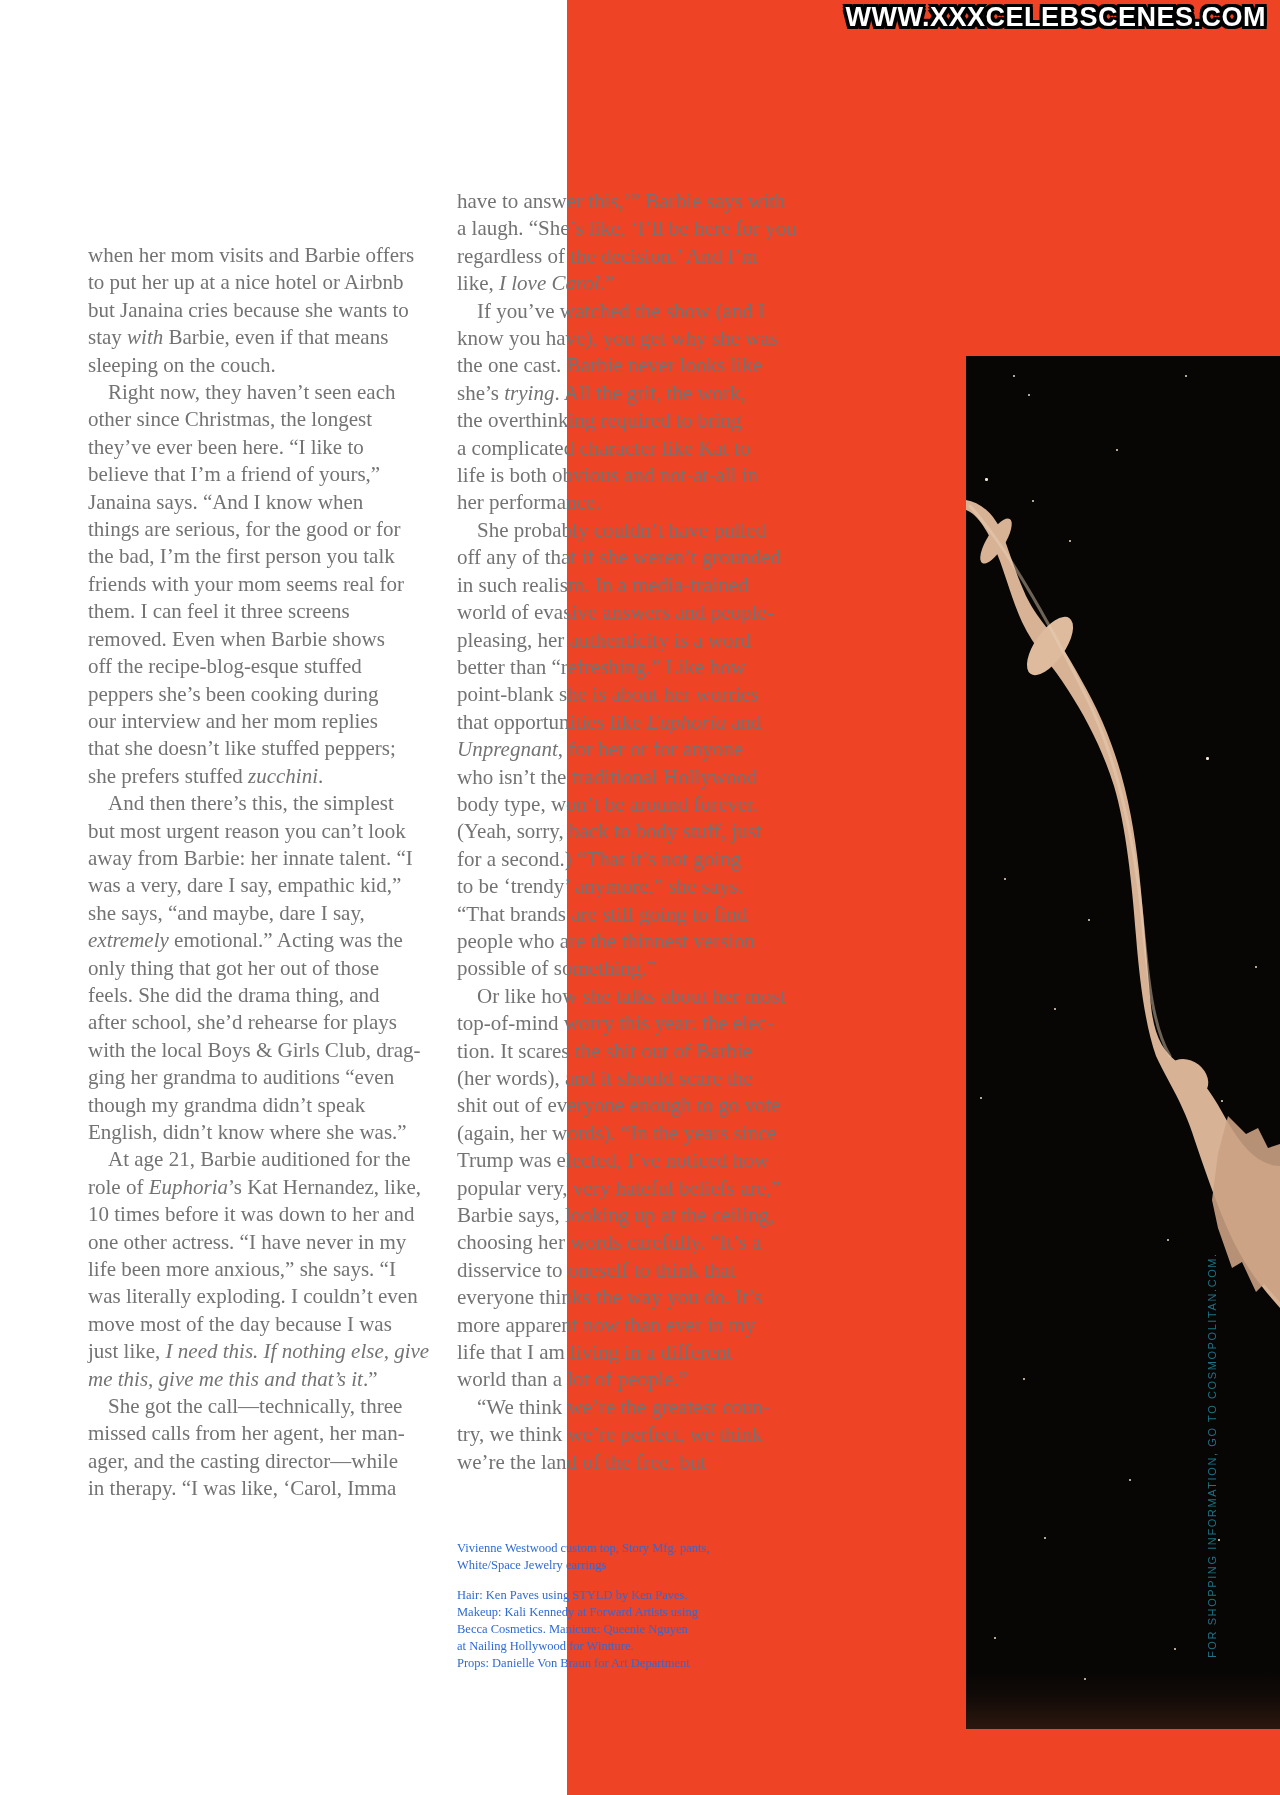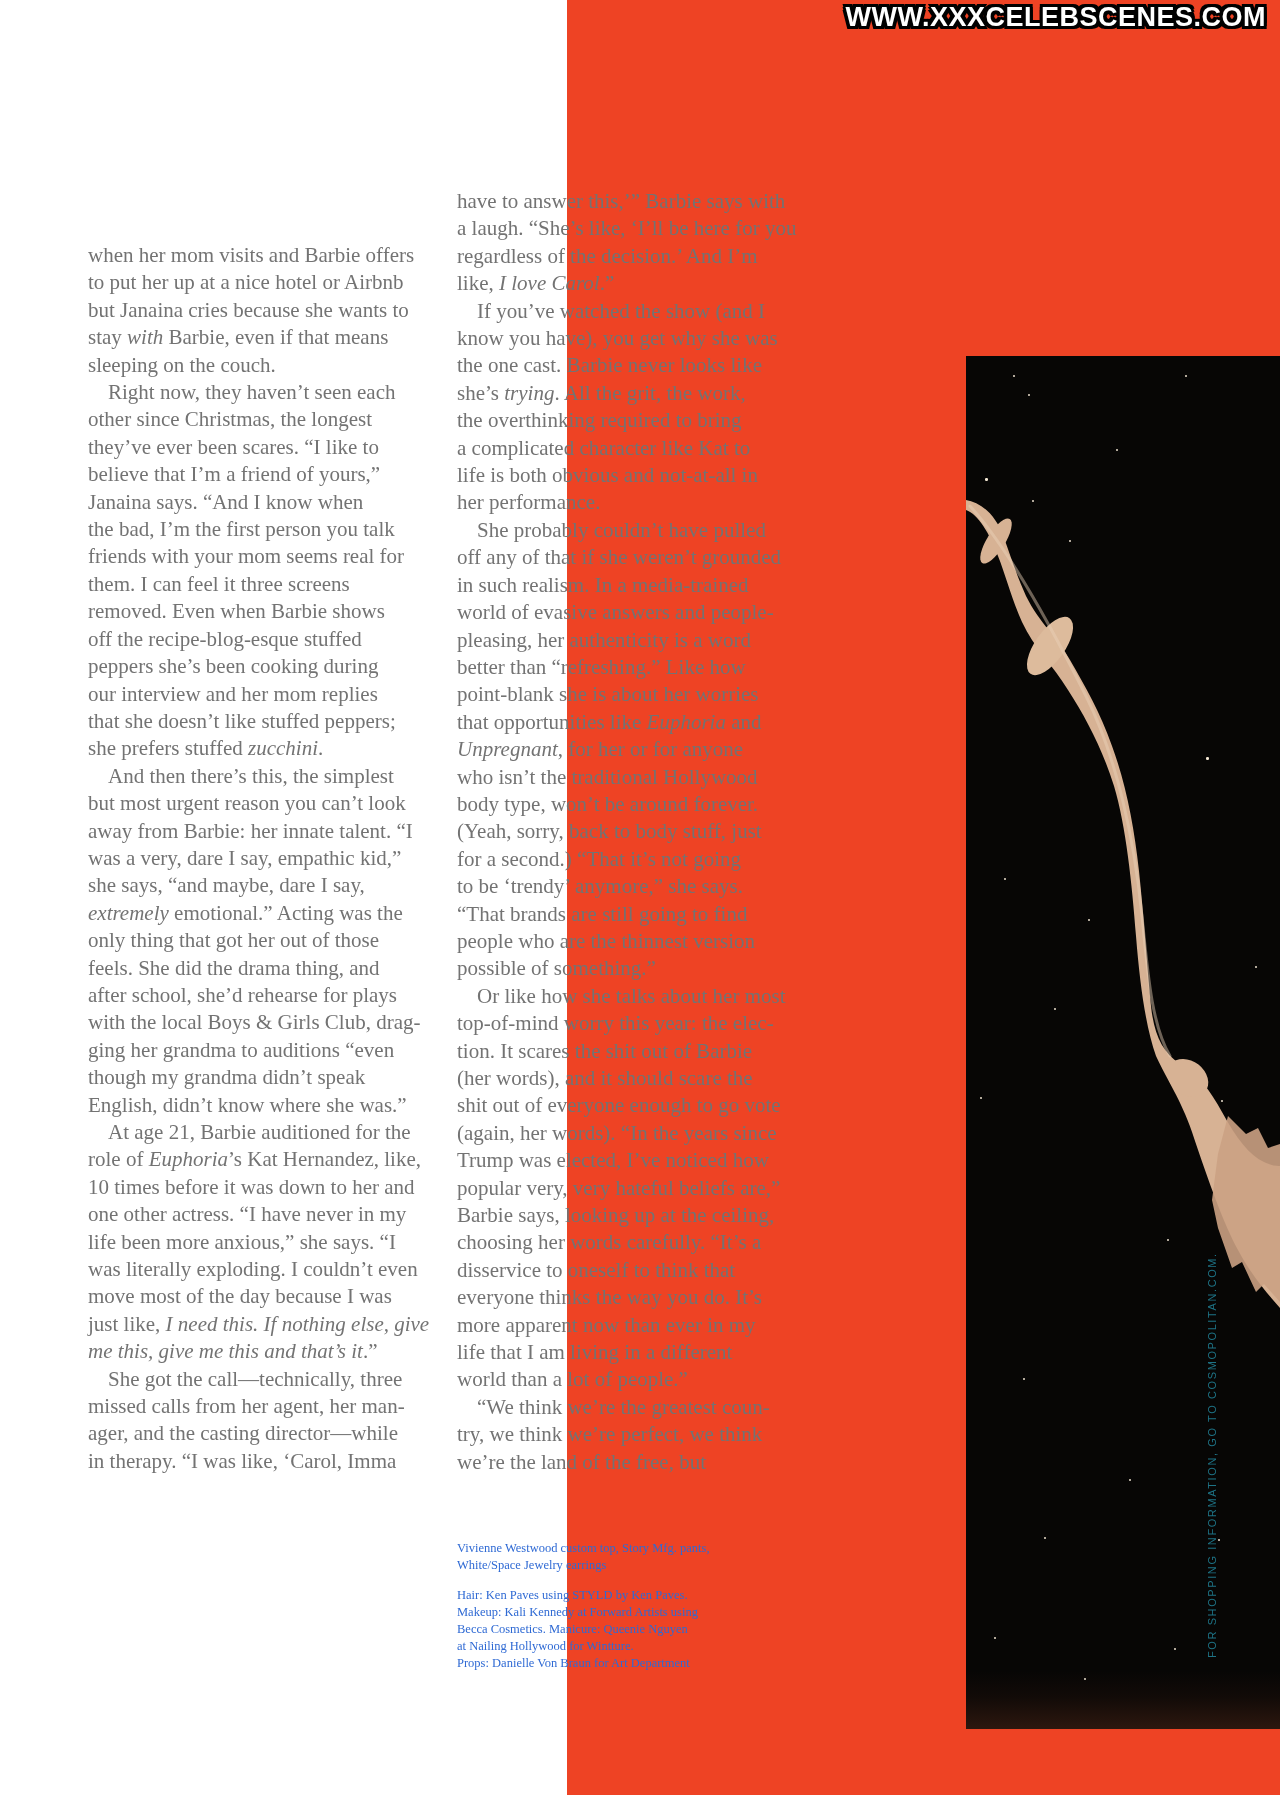--- a/index.html
+++ b/index.html
@@ -64,23 +64,24 @@
 <div class="watermark">WWW.XXXCELEBSCENES.COM</div>
 
 <div id="leftcol" class="col">
     <div class="ln">when her mom visits and Barbie offers</div>
     <div class="ln">to put her up at a nice hotel or Airbnb</div>
     <div class="ln">but Janaina cries because she wants to</div>
     <div class="ln">stay <i>with</i> Barbie, even if that means</div>
     <div class="ln">sleeping on the couch.</div>
     <div class="ln ind">Right now, they haven’t seen each</div>
     <div class="ln">other since Christmas, the longest</div>
-    <div class="ln">they’ve ever been scares. “I like to</div>
+    <div class="ln">they’ve ever been here. “I like to</div>
     <div class="ln">believe that I’m a friend of yours,”</div>
     <div class="ln">Janaina says. “And I know when</div>
+    <div class="ln">things are serious, for the good or for</div>
     <div class="ln">the bad, I’m the first person you talk</div>
     <div class="ln">friends with your mom seems real for</div>
     <div class="ln">them. I can feel it three screens</div>
     <div class="ln">removed. Even when Barbie shows</div>
     <div class="ln">off the recipe-blog-esque stuffed</div>
     <div class="ln">peppers she’s been cooking during</div>
     <div class="ln">our interview and her mom replies</div>
     <div class="ln">that she doesn’t like stuffed peppers;</div>
     <div class="ln">she prefers stuffed <i>zucchini</i>.</div>
     <div class="ln ind">And then there’s this, the simplest</div>

